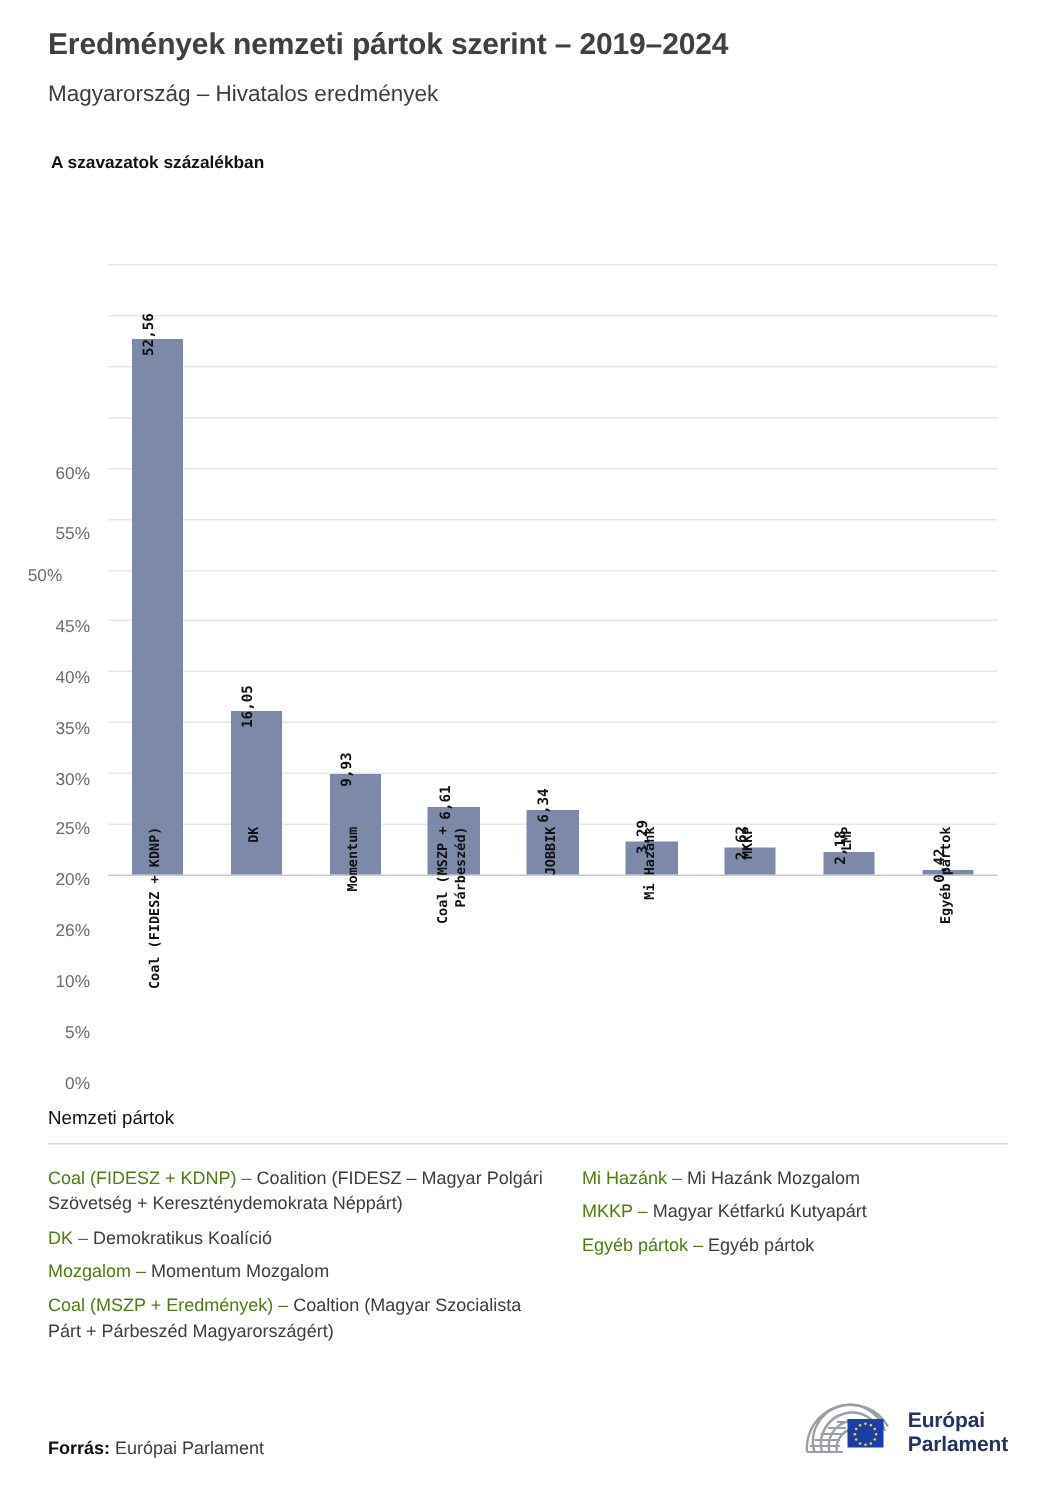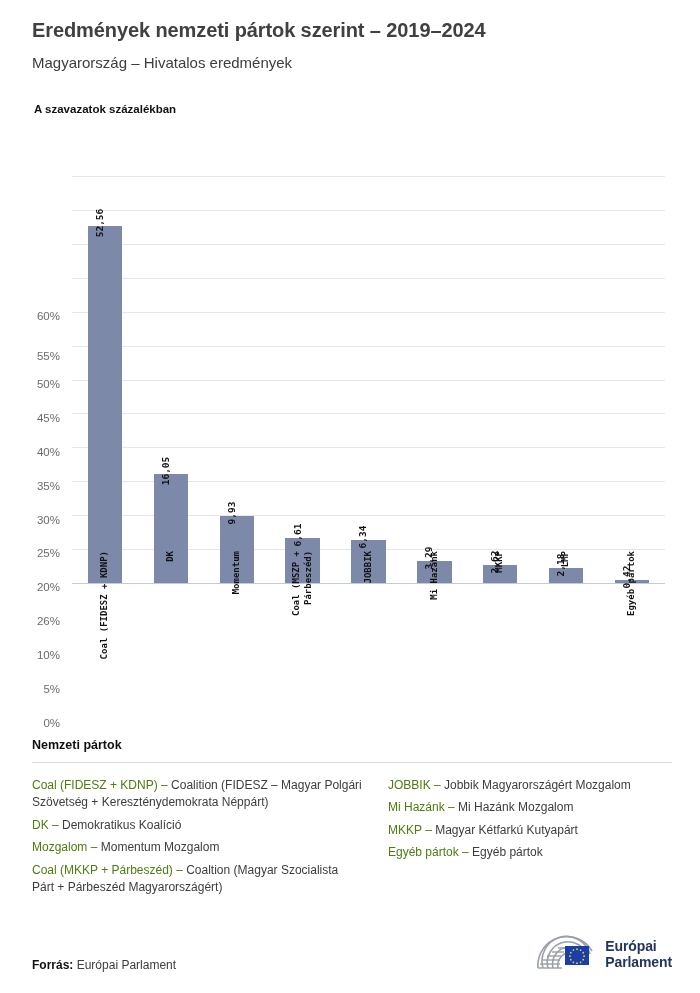--- a/index.html
+++ b/index.html
@@ -65,21 +65,21 @@
   }
   .xlab-inner {
     font-family: "DejaVu Sans Mono", monospace;
     font-size: 9px; font-weight: bold; color: #111111;
     writing-mode: vertical-rl; transform: rotate(180deg);
     white-space: pre-line; text-align: right; line-height: 1.3;
   }
 
   
   .legend { position: absolute; left: 32px; top: 738px; width: 640px; }
-  .legend-title { font-size: 12.5px; font-weight: bold; color: #111111; }
+  .legend-title { font-size: 12.5px; font-weight: normal; color: #111111; }
   .legend-rule {
     margin-top: 10px; border-top: 1px solid #d8dadd; width: 640px; height: 1px;
   }
   .legend-cols {
     margin-top: 14px; display: flex; gap: 26px; align-items: flex-start;
   }
   .legend-col { width: 330px; }
   .legend-col.right { width: 284px; }
   .legend-item {
     font-size: 12px; color: #3d3d3d; line-height: 1.45; margin-bottom: 5px;
@@ -115,21 +115,21 @@
         <div class="ylab" style="top: 407px;">0%</div>
         <div class="ylab" style="top: 373.083px;">5%</div>
         <div class="ylab" style="top: 339.167px;">10%</div>
         <div class="ylab" style="top: 305.25px;">26%</div>
         <div class="ylab" style="top: 271.333px;">20%</div>
         <div class="ylab" style="top: 237.417px;">25%</div>
         <div class="ylab" style="top: 203.5px;">30%</div>
         <div class="ylab" style="top: 169.583px;">35%</div>
         <div class="ylab" style="top: 135.667px;">40%</div>
         <div class="ylab" style="top: 101.75px;">45%</div>
-        <div class="ylab" style="top: 67.8333px;">50%</div>
+        <div class="ylab" style="top: 67.8333px; text-align: center;">50%</div>
         <div class="ylab" style="top: 40px;">55%</div>
         <div class="ylab" style="top: 0px;">60%</div>
       </div>
     <div class="plot" id="plot">
         <div class="gridline base" style="top: 407px;"></div>
         <div class="gridline" style="top: 373.083px;"></div>
         <div class="gridline" style="top: 339.167px;"></div>
         <div class="gridline" style="top: 305.25px;"></div>
         <div class="gridline" style="top: 271.333px;"></div>
         <div class="gridline" style="top: 237.417px;"></div>
@@ -201,24 +201,23 @@
   </div>
 
   <div class="legend">
     <div class="legend-title">Nemzeti pártok</div>
     <div class="legend-rule"></div>
     <div class="legend-cols">
       <div class="legend-col" id="legend-left">
           <div class="legend-item"><b>Coal (FIDESZ + KDNP) –</b><span> Coalition (FIDESZ – Magyar Polgári Szövetség + Kereszténydemokrata Néppárt)</span></div>
           <div class="legend-item"><b>DK –</b><span> Demokratikus Koalíció</span></div>
           <div class="legend-item"><b>Mozgalom –</b><span> Momentum Mozgalom</span></div>
-          <div class="legend-item"><b>Coal (MKKP + Párbeszéd) –</b><span> Coaltion (Magyar Szocialista Párt + Párbeszéd Magyarországért)</span></div>
+          <div class="legend-item"><b>Coal (MSZP + Eredmények) –</b><span> Coaltion (Magyar Szocialista Párt + Párbeszéd Magyarországért)</span></div>
         </div>
       <div class="legend-col right" id="legend-right">
-          <div class="legend-item"><b>JOBBIK –</b><span> Jobbik Magyarországért Mozgalom</span></div>
           <div class="legend-item"><b>Mi Hazánk –</b><span> Mi Hazánk Mozgalom</span></div>
           <div class="legend-item"><b>MKKP –</b><span> Magyar Kétfarkú Kutyapárt</span></div>
           <div class="legend-item"><b>Egyéb pártok –</b><span> Egyéb pártok</span></div>
         </div>
     </div>
   </div>
 
   <div class="footer">
     <div class="source">
       <b>Forrás:</b>

